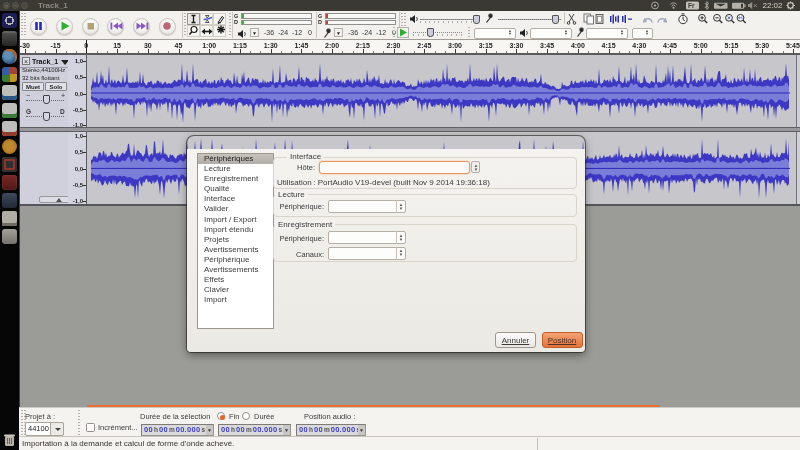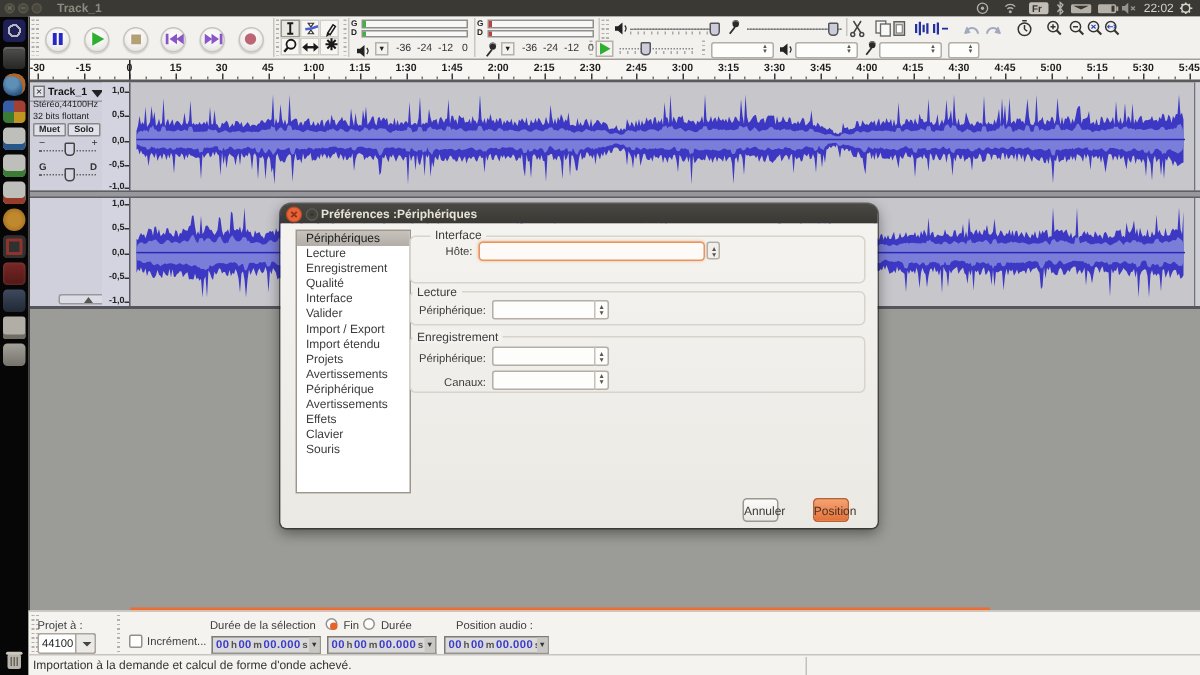--- a/index.html
+++ b/index.html
@@ -75,22 +75,22 @@
 .group { position:absolute; left:86px; width:304px; border:1px solid #d8d3cb;
   border-radius:4px; }
 .glabel { position:absolute; font-size:8px; color:#3b3b3b; background:#f4f2ee;
   padding:0 3px; white-space:nowrap; }
 .rlab { position:absolute; font-size:7.5px; color:#3b3b3b; text-align:right;
   white-space:nowrap; }
 .dcombo { position:absolute; height:13px; background:#fdfdfc; border:1px solid #b3aea6;
   border-radius:2px; }
 .dspin { position:absolute; font-size:4.5px; line-height:4px; color:#5a564f;
   text-align:center; }
-.btn { position:absolute; top:183px; width:24px; height:16px; border-radius:3px;
-  font-size:8px; text-align:center; line-height:15px; }
+.btn { position:absolute; top:183px; width:41px; height:16px; border-radius:3px;
+  font-size:8px; text-align:center; line-height:15px;text-decoration:underline; }
 </style>
 </head>
 <body>
 
 <div class="ab" id="menubar">
   <div class="wbtn" style="left:3px;">×</div>
   <div class="wbtn" style="left:12px;">−</div>
   <div class="wbtn" style="left:21px;"></div>
   <div class="ab" style="left:38px;top:1px;font-size:8px;font-weight:bold;color:#8d8a80;">Track_1</div>
   <svg class="ab" style="left:648px;top:0" width="152" height="11" viewBox="0 0 152 11">
@@ -546,54 +546,45 @@
 <div class="tfield" style="left:122px;"><b>00</b><i>h</i><b>00</b><i>m</i><b>00.000</b><i>s</i><span class="dd">▼</span></div>
 <div class="tfield" style="left:199px;"><b>00</b><i>h</i><b>00</b><i>m</i><b>00.000</b><i>s</i><span class="dd">▼</span></div>
 <div class="tfield" style="left:277px;width:70px;"><b>00</b><i>h</i><b>00</b><i>m</i><b>00.000</b><i>s</i><span class="dd">▼</span></div>
 </div>
 
 <div class="ab" id="statusbar">Importation à la demande et calcul de forme d'onde achevé.
   <div class="ab" style="left:518px;top:1px;width:1px;height:13px;background:#c4c1bb;"></div>
 </div>
 
 <div class="ab" id="dlg">
-  <div id="dlgtitle">
-    <span style="margin-left:27px;font-size:8px;">Préférences :Périphériques</span>
-    <svg class="ab" style="left:3px;top:0.5px" width="30" height="12" viewBox="0 0 30 12">
-<circle cx="6" cy="6" r="5" fill="#e8633a"></circle>
-<circle cx="6" cy="6" r="5" fill="none" stroke="#b44a24" stroke-width="0.8"></circle>
-<path d="M4.2 4.2 l3.6 3.6 M7.8 4.2 l-3.6 3.6" stroke="#8e3415" stroke-width="1.2"></path>
-<circle cx="18" cy="6" r="3.8" fill="#45433d" stroke="#5f5c54" stroke-width="0.9"></circle>
-<circle cx="18" cy="6" r="1.2" fill="#38362f"></circle>
-</svg>
-  </div>
   <div id="dlgbody">
     <div id="dlglist">
         <div class="sel">Périphériques</div>
         <div class="">Lecture</div>
         <div class="">Enregistrement</div>
         <div class="">Qualité</div>
         <div class="">Interface</div>
         <div class="">Valider</div>
         <div class="">Import / Export</div>
         <div class="">Import étendu</div>
         <div class="">Projets</div>
         <div class="">Avertissements</div>
         <div class="">Périphérique</div>
         <div class="">Avertissements</div>
         <div class="">Effets</div>
         <div class="">Clavier</div>
-        <div class="">Souris</div>
+        <div class="">Import</div>
       </div>
 <div class="group" style="top:8px;height:32.5px;"></div>
 <div class="glabel" style="left:100px;top:3.5px;">Interface</div>
 <div class="rlab" style="left:83px;top:14px;width:45px;">Hôte:</div>
 <div class="ab" style="left:132px;top:12px;width:151px;height:13.5px;background:#fefaf7;border:1.5px solid #e8945e;border-radius:3px;box-shadow:0 0 2px rgba(232,130,70,0.5);"></div>
 <div class="ab" style="left:284px;top:12.5px;width:9px;height:12px;background:#f1efec;border:1px solid #b3aea6;border-radius:2px;"></div>
 <div class="dspin" style="left:285.5px;top:15px;width:7px;">▲<br>▼</div>
+<div class="lbl" style="left:90px;top:29px;font-size:8px;">Utilisation : PortAudio V19-devel (built Nov  9 2014 19:36:18)</div>
 <div class="group" style="top:45px;height:23.5px;"></div>
 <div class="glabel" style="left:88px;top:41px;">Lecture</div>
 <div class="rlab" style="left:83px;top:53.5px;width:54px;">Périphérique:</div>
 <div class="dcombo" style="left:141px;top:51.5px;width:78px;"></div>
 <div class="ab" style="left:209px;top:51.5px;width:1px;height:13px;background:#c5c0b8;"></div>
 <div class="dspin" style="left:210px;top:54.0px;width:8px;">▲<br>▼</div>
 <div class="group" style="top:75.5px;height:38px;"></div>
 <div class="glabel" style="left:88px;top:71.5px;">Enregistrement</div>
 <div class="rlab" style="left:83px;top:85px;width:54px;">Périphérique:</div>
 <div class="dcombo" style="left:141px;top:82.5px;width:78px;"></div>

